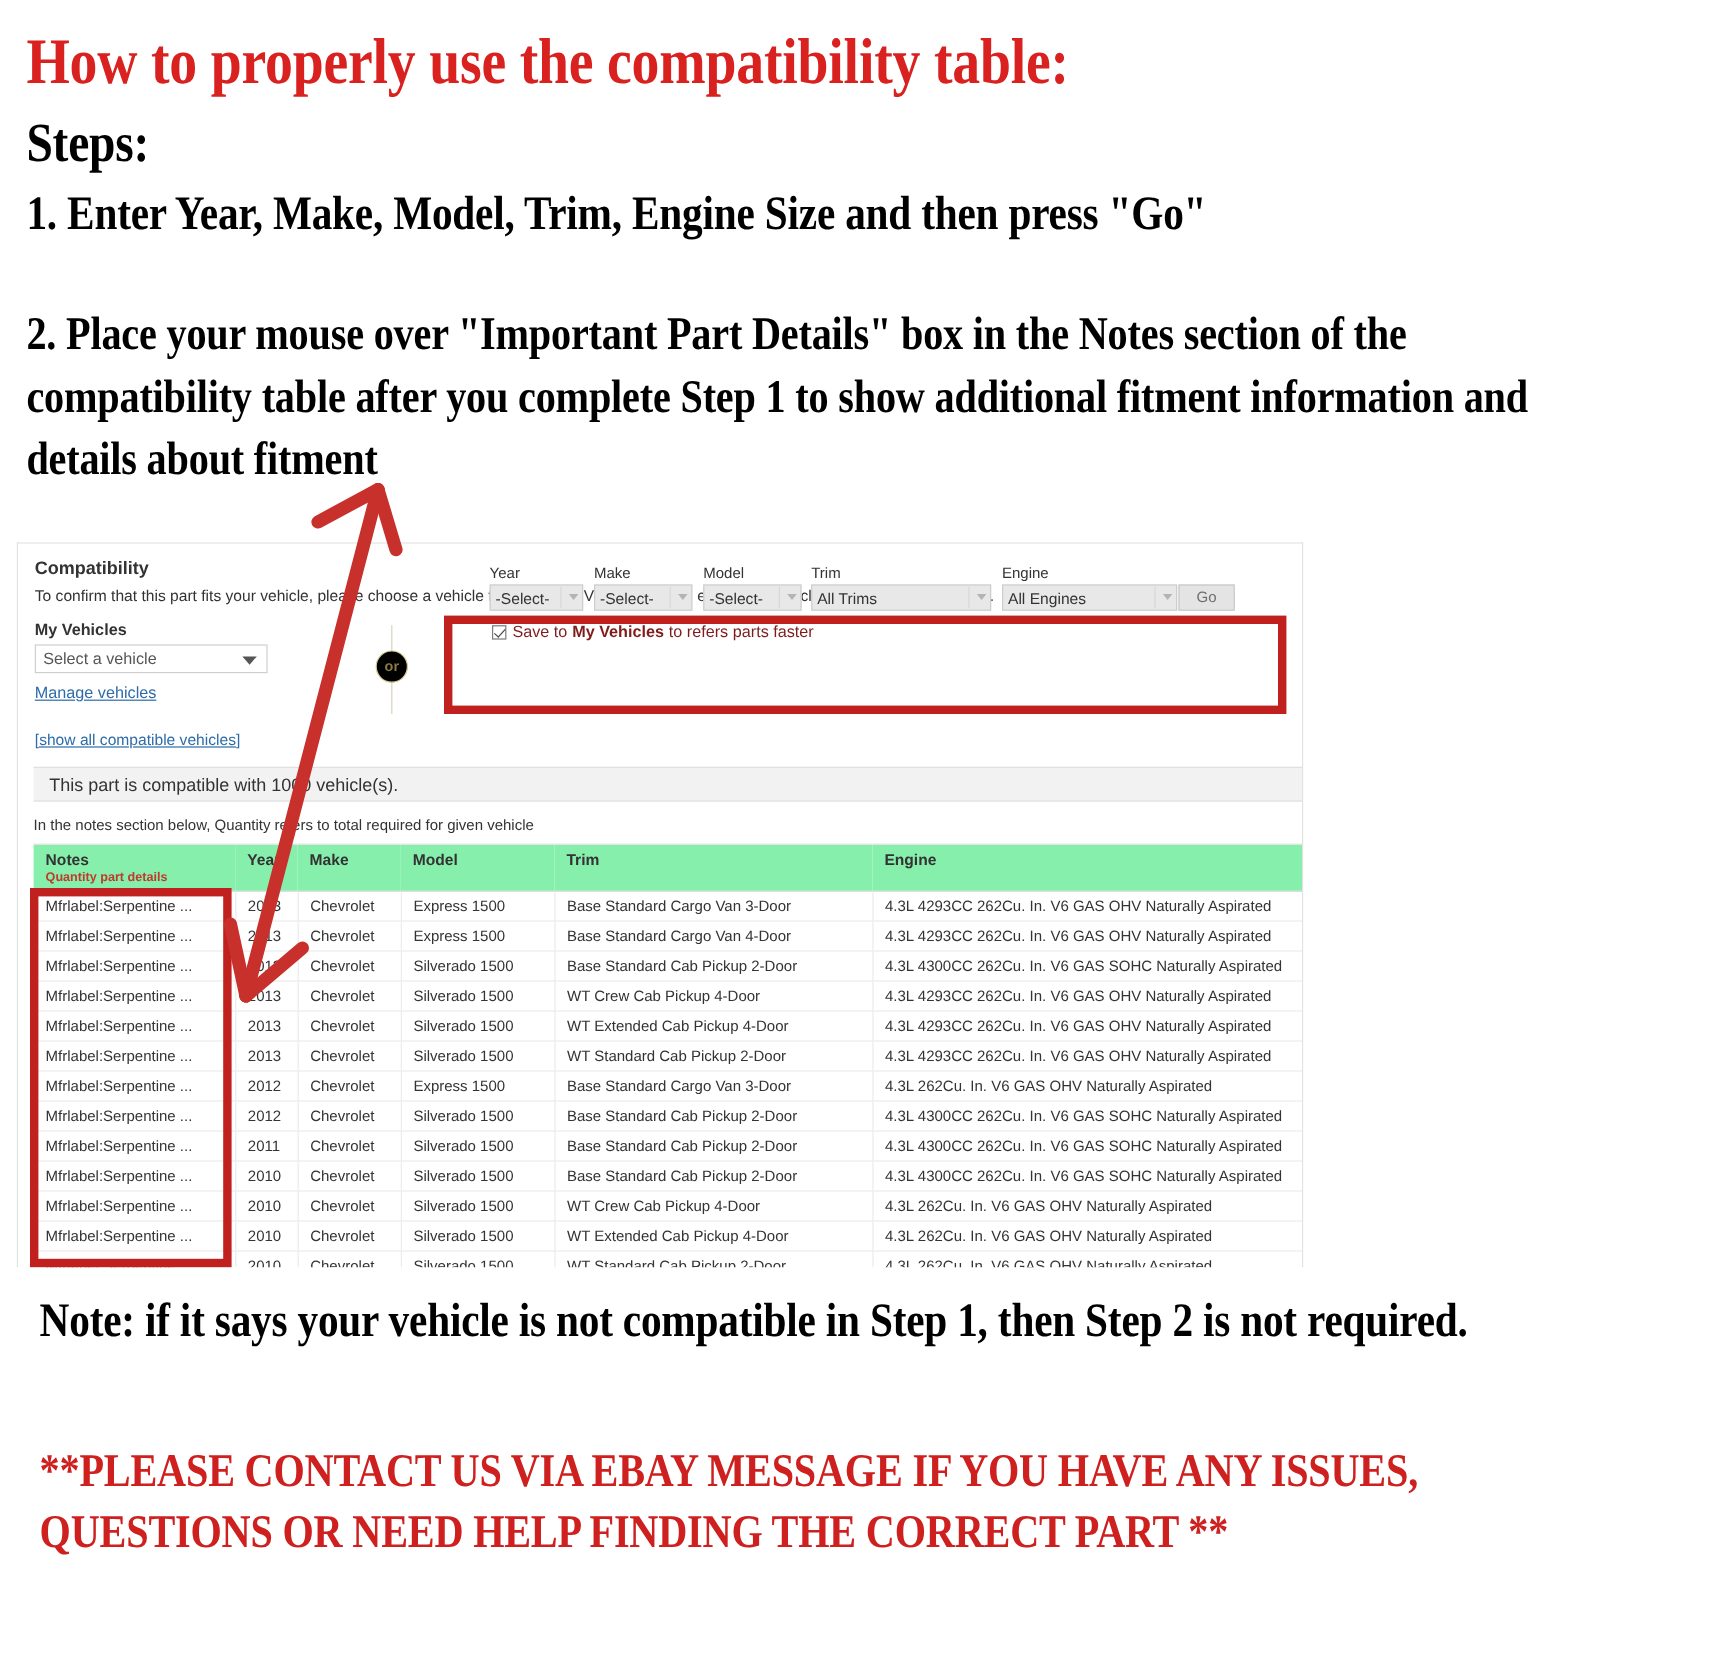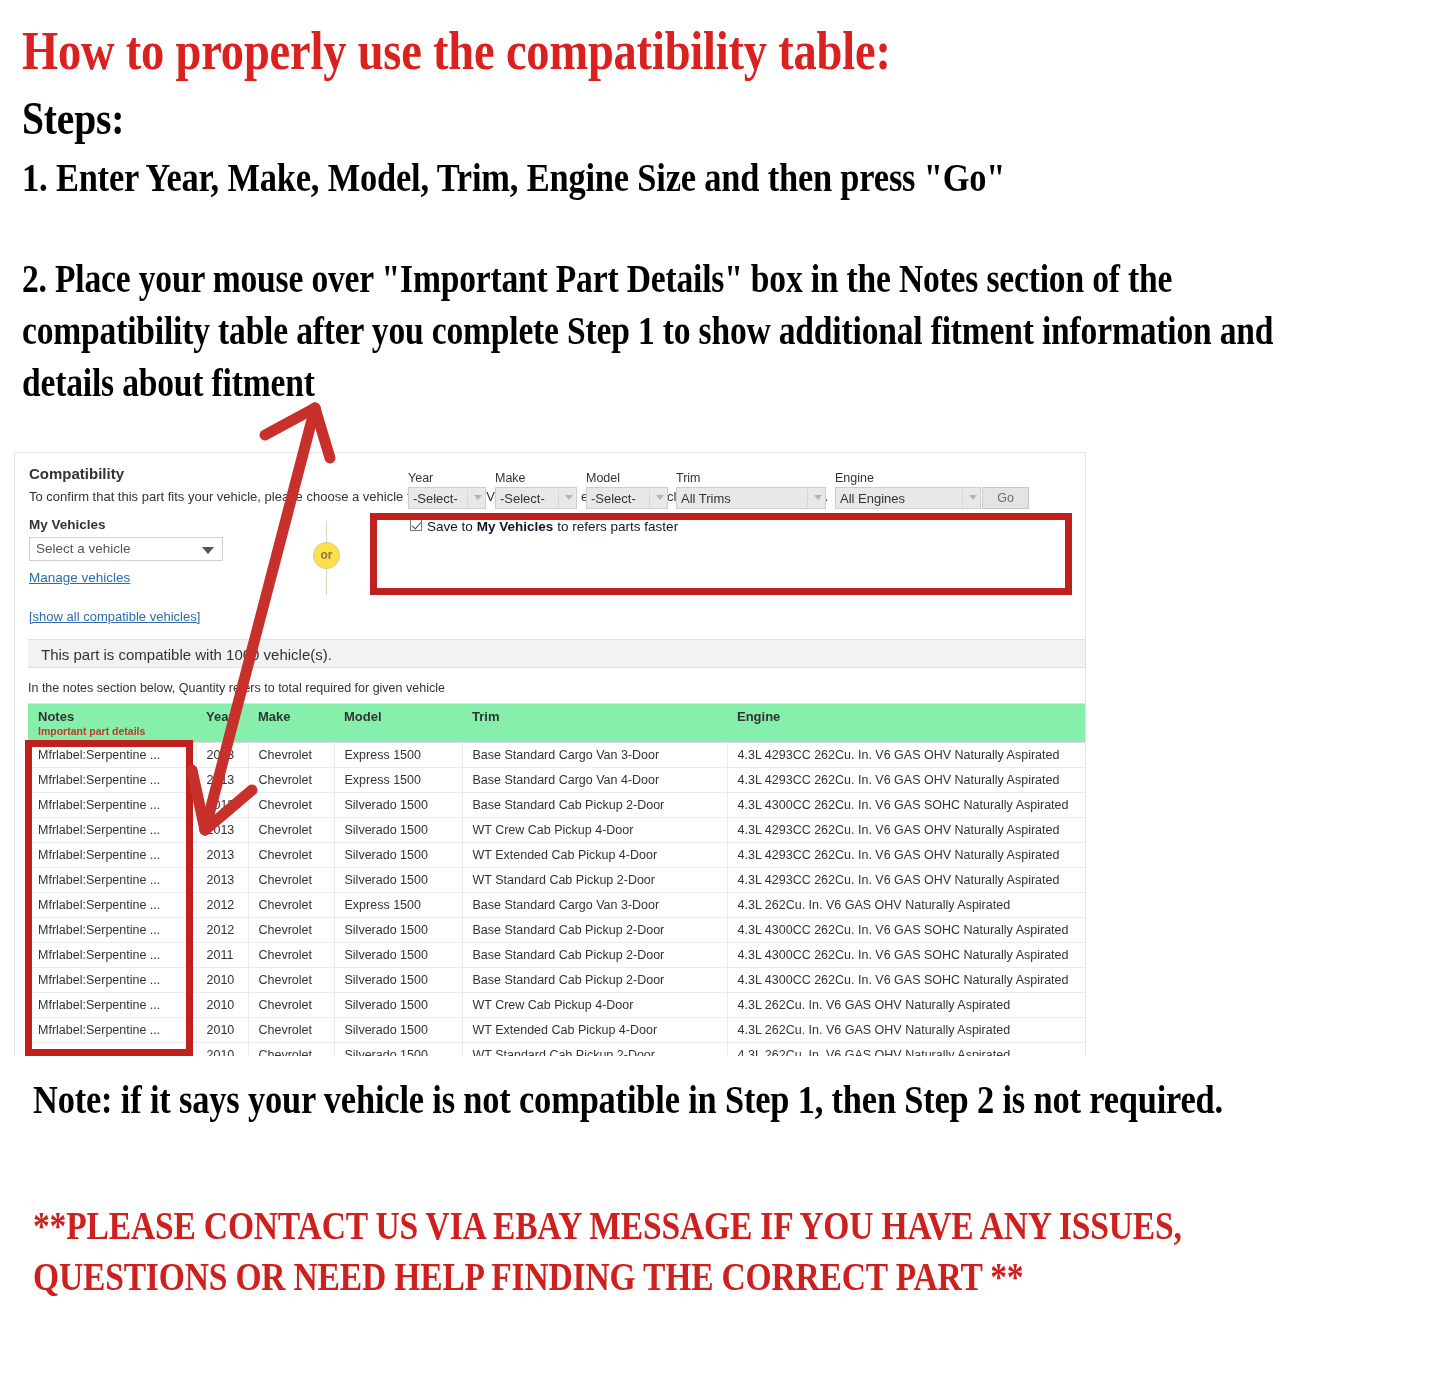--- a/index.html
+++ b/index.html
@@ -165,21 +165,21 @@
     left: 16px; top: 0;
     width: 1px; height: 74px;
     background: #d9d2bd;
   }
   .or-circle {
     position: absolute;
     left: 3px; top: 21px;
     width: 27px; height: 27px;
     border: 1px solid #d6c98e;
     border-radius: 50%;
-    background: #fde047;
+    background: #000000;
     color: #8a7a42;
     font-size: 12px;
     line-height: 25px;
     text-align: center;
     font-weight: bold;
   }
 
   
   .form-group { position: absolute; left: 393px; top: 18px; }
   .field { position: absolute; }
@@ -228,23 +228,23 @@
     font-size: 12.5px;
     color: #6d6d6d;
     text-align: center;
     line-height: 20px;
   }
   .savebox {
     position: absolute;
     left: 2px;
     top: 48px;
     font-size: 13.5px;
-    color: #0f172a;
+    color: #7f1d1d;
     display: flex;
-    align-items: flex-start;
+    align-items: center;
     white-space: nowrap;
   }
   .cbox {
     width: 12px; height: 12px;
     border: 1px solid #7b7b7b;
     background: #fff;
     margin-right: 5px;
     position: relative;
     display: inline-block;
   }
@@ -437,21 +437,21 @@
   </div>
 
   <div class="compat-bar">This part is compatible with 1000 vehicle(s).</div>
   <div class="qty-note">In the notes section below, Quantity refers to total required for given vehicle</div>
 
   <table class="ctable">
     <thead>
       <tr>
         <th class="col-notes">
           <span>Notes</span>
-          <span class="sub">Important part details</span>
+          <span class="sub">Quantity part details</span>
         </th>
         <th class="col-year">Year</th>
         <th class="col-make">Make</th>
         <th class="col-model">Model</th>
         <th class="col-trim">Trim</th>
         <th class="col-engine">Engine</th>
       </tr>
     </thead>
     <tbody id="table-body">
         <tr>

